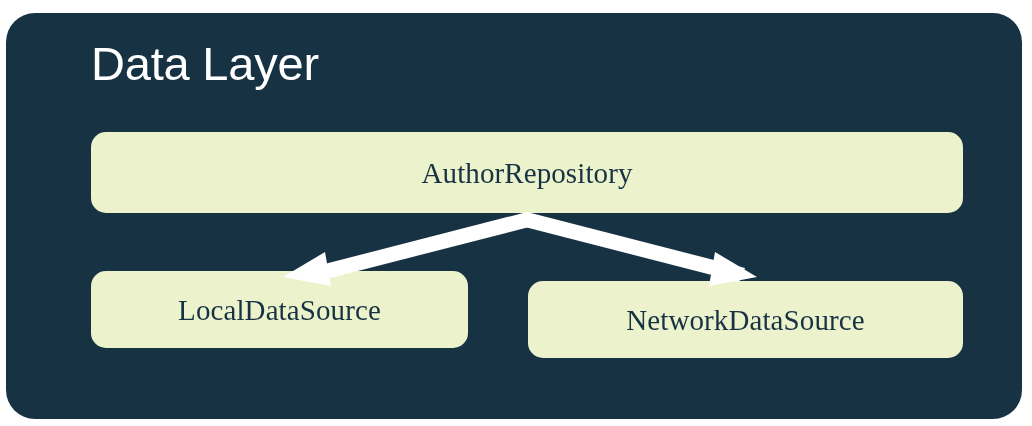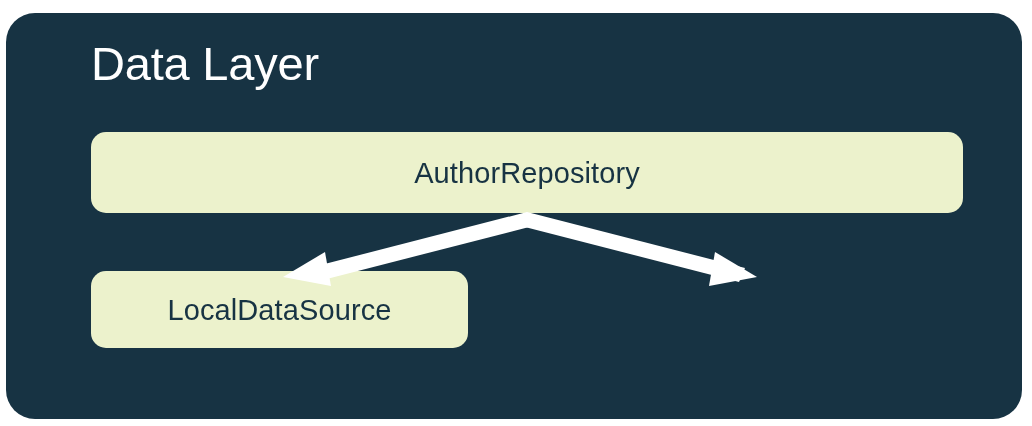--- a/index.html
+++ b/index.html
@@ -48,21 +48,21 @@
   .node-card {
     position: absolute;
     background: #ECF2CC;
     border-radius: 15px;
     display: flex;
     align-items: center;
     justify-content: center;
     box-sizing: border-box;
   }
   .node-label {
-    font-family: Liberation Sans, sans-serif;
+    font-family: Liberation Serif, serif;
     font-weight: 400;
     font-size: 29px;
     line-height: 34px;
     letter-spacing: 0.1px;
     color: #173343;
     white-space: nowrap;
   }
   #node-repository {
     left: 91px;
     top: 132px;
@@ -104,20 +104,23 @@
   <h1 class="layer-title">Data Layer</h1>
 
   <div class="node-card" id="node-repository">
     <span class="node-label">AuthorRepository</span>
   </div>
 
   <div class="node-card" id="node-local">
     <span class="node-label">LocalDataSource</span>
   </div>
 
+  <div class="node-card" id="node-network">
+    <span class="node-label">NetworkDataSource</span>
+  </div>
 
   <svg class="arrow-layer" viewBox="0 0 1032 426" width="1032" height="426">
 
     <g>
       <path d="M 527 212 L 309 268 L 315 282 L 533 226 Z" fill="#FFFFFF"></path>
       <path d="M 283 277 L 325 252 L 331 286 Z" fill="#FFFFFF"></path>
     </g>
 
     <g>
       <path d="M 527 212 L 745 268 L 739 282 L 521 226 Z" fill="#FFFFFF"></path>

